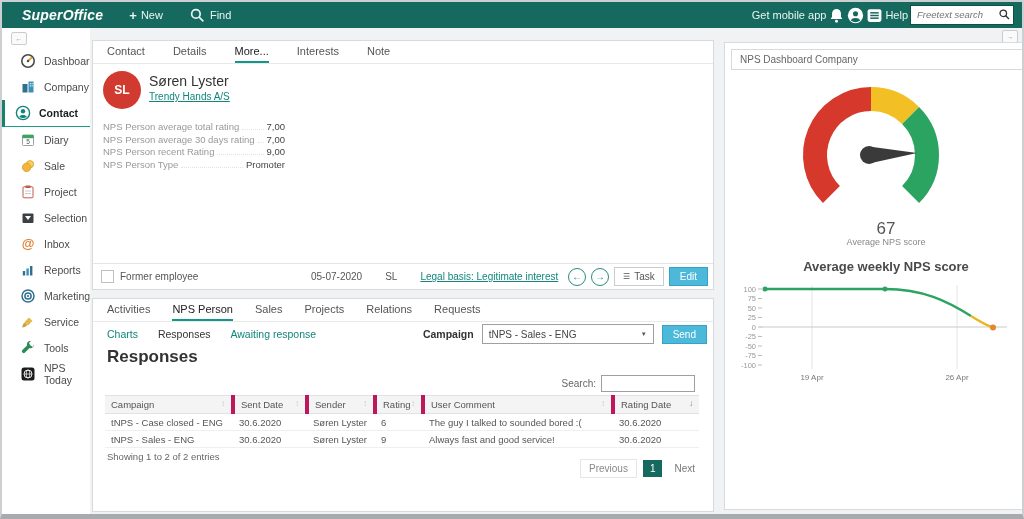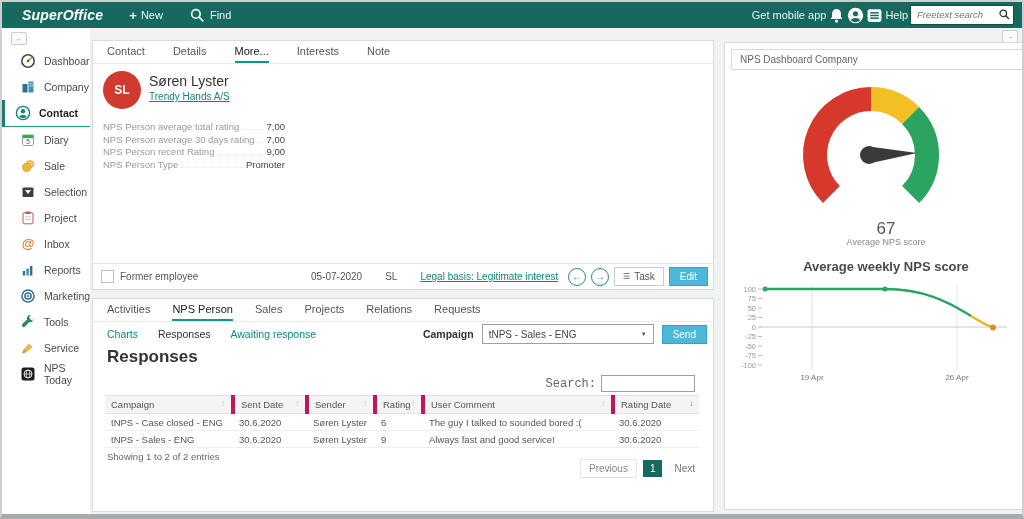--- a/index.html
+++ b/index.html
@@ -64,21 +64,21 @@
   .subrow{position:absolute;left:0;right:0;top:23px;height:24px;display:flex;align-items:center;padding-left:14px;gap:20px;}
   .subtab{font-size:10.5px;color:#11867c;cursor:pointer;}
   .subtab.active{color:#333;}
   .campaign-grp{position:absolute;right:6px;top:25px;display:flex;align-items:center;gap:8px;}
   .campaign-lab{font-size:10.5px;font-weight:bold;color:#333;}
   .select{width:172px;height:20px;border:1px solid #9aa0a4;background:#fff;display:flex;align-items:center;
     justify-content:space-between;padding:0 6px;font-size:10px;color:#444;cursor:pointer;box-sizing:border-box;}
   .select .arrow{font-size:6px;color:#555;}
   .h-responses{position:absolute;left:14px;top:48px;font-size:17px;font-weight:bold;color:#333;}
   .search-row{position:absolute;right:18px;top:76px;display:flex;align-items:center;gap:5px;}
-  .search-row label{font-size:12px;color:#666;font-family:Liberation Mono, monospace;}
+  .search-row label{font-size:10px;color:#666;}
   .search-row input{width:86px;height:15px;border:1px solid #9aa0a4;font-family:inherit;font-size:10px;padding:0 3px;}
   table.resp{position:absolute;left:12px;top:96px;width:594px;border-collapse:collapse;font-size:9.5px;}
   table.resp th{background:#f4f4f4;color:#555;font-weight:normal;text-align:left;padding:3px 6px;
     border-top:1px solid #e2e2e2;border-bottom:1px solid #e2e2e2;border-left:4px solid #be185d;cursor:pointer;}
   table.resp th:first-child{border-left:none;}
   table.resp td{color:#555;padding:2.5px 6px;border-bottom:1px solid #efefef;}
   .sort{float:right;color:#ccc;font-size:8px;}
   .sort.on{color:#777;}
   .summary{position:absolute;left:14px;top:152px;font-size:9.5px;color:#666;}
   .pager{position:absolute;right:12px;top:160px;display:flex;align-items:center;gap:6px;font-size:10px;}
@@ -190,35 +190,35 @@
       </div>
       <div class="nav-item">
         <svg class="i16" viewBox="0 0 16 16">
           <circle cx="10" cy="6.2" r="3.6" fill="#f7cf5e" stroke="#d79a22" stroke-width="0.8"></circle>
           <circle cx="6.6" cy="9.4" r="4.2" fill="#f2b63c" stroke="#d79a22" stroke-width="0.8"></circle>
         </svg>
         <span>Sale</span>
       </div>
       <div class="nav-item">
         <svg class="i16" viewBox="0 0 16 16">
-          <rect x="2.5" y="3.5" width="11" height="9.5" rx="1" fill="#3c4043"></rect>
-          <path d="M5 6 h6 l-3 4 z" fill="#fff"></path>
-        </svg>
-        <span>Selection</span>
-      </div>
-      <div class="nav-item">
-        <svg class="i16" viewBox="0 0 16 16">
           <rect x="3" y="2.8" width="10" height="11" rx="1" fill="#fff" stroke="#c05a52"></rect>
           <rect x="5.5" y="1.6" width="5" height="2.4" rx="0.6" fill="#c05a52"></rect>
           <line x1="5" y1="7" x2="11" y2="7" stroke="#c9c9c9"></line>
           <line x1="5" y1="9.5" x2="11" y2="9.5" stroke="#c9c9c9"></line>
         </svg>
         <span>Project</span>
       </div>
       <div class="nav-item">
+        <svg class="i16" viewBox="0 0 16 16">
+          <rect x="2.5" y="3.5" width="11" height="9.5" rx="1" fill="#3c4043"></rect>
+          <path d="M5 6 h6 l-3 4 z" fill="#fff"></path>
+        </svg>
+        <span>Selection</span>
+      </div>
+      <div class="nav-item">
         <span class="i16" style="color:#dd7b2b;font-size:13px;font-weight:bold;text-align:center;line-height:16px;">@</span>
         <span>Inbox</span>
       </div>
       <div class="nav-item">
         <svg class="i16" viewBox="0 0 16 16">
           <rect x="2.8" y="9" width="2.4" height="4.5" fill="#2f6f8f"></rect>
           <rect x="6.4" y="6.5" width="2.4" height="7" fill="#3d8fb5"></rect>
           <rect x="10" y="4" width="2.4" height="9.5" fill="#2f6f8f"></rect>
         </svg>
         <span>Reports</span>
@@ -226,30 +226,30 @@
       <div class="nav-item">
         <svg class="i16" viewBox="0 0 16 16">
           <circle cx="8" cy="8" r="6" fill="none" stroke="#2f6f8f" stroke-width="1.5"></circle>
           <circle cx="8" cy="8" r="3.1" fill="none" stroke="#2f6f8f" stroke-width="1.5"></circle>
           <circle cx="8" cy="8" r="1.1" fill="#2f6f8f"></circle>
         </svg>
         <span>Marketing</span>
       </div>
       <div class="nav-item">
         <svg class="i16" viewBox="0 0 16 16">
-          <path d="M13.8 4.2 a3.2 3.2 0 0 1 -4.2 3.8 L5 12.6 a1.6 1.6 0 0 1 -2.6 -2.6 L7 5.4 a3.2 3.2 0 0 1 3.8 -4.2 L9 3 l1.4 2.6 2.6 1.4 z" fill="#2e8b57"></path>
-        </svg>
-        <span>Tools</span>
-      </div>
-      <div class="nav-item">
-        <svg class="i16" viewBox="0 0 16 16">
           <path d="M9 3.5 L12.5 7 L8 11.5 L4.5 8 Z" fill="#e5b94e"></path>
           <path d="M4.8 8.6 C3.2 9.2 2.6 11.4 2.2 13.4 C4.4 13.2 6.4 12.6 7.2 11 Z" fill="#c8a23c"></path>
         </svg>
         <span>Service</span>
+      </div>
+      <div class="nav-item">
+        <svg class="i16" viewBox="0 0 16 16">
+          <path d="M13.8 4.2 a3.2 3.2 0 0 1 -4.2 3.8 L5 12.6 a1.6 1.6 0 0 1 -2.6 -2.6 L7 5.4 a3.2 3.2 0 0 1 3.8 -4.2 L9 3 l1.4 2.6 2.6 1.4 z" fill="#2e8b57"></path>
+        </svg>
+        <span>Tools</span>
       </div>
       <div class="nav-item">
         <svg class="i16" viewBox="0 0 16 16">
           <rect x="1.5" y="1.5" width="13" height="13" rx="2.5" fill="#1c1c1c"></rect>
           <circle cx="8" cy="8" r="4" fill="none" stroke="#fff" stroke-width="0.9"></circle>
           <ellipse cx="8" cy="8" rx="1.8" ry="4" fill="none" stroke="#fff" stroke-width="0.7"></ellipse>
           <line x1="4" y1="8" x2="12" y2="8" stroke="#fff" stroke-width="0.7"></line>
         </svg>
         <span>NPS Today</span>
       </div>

